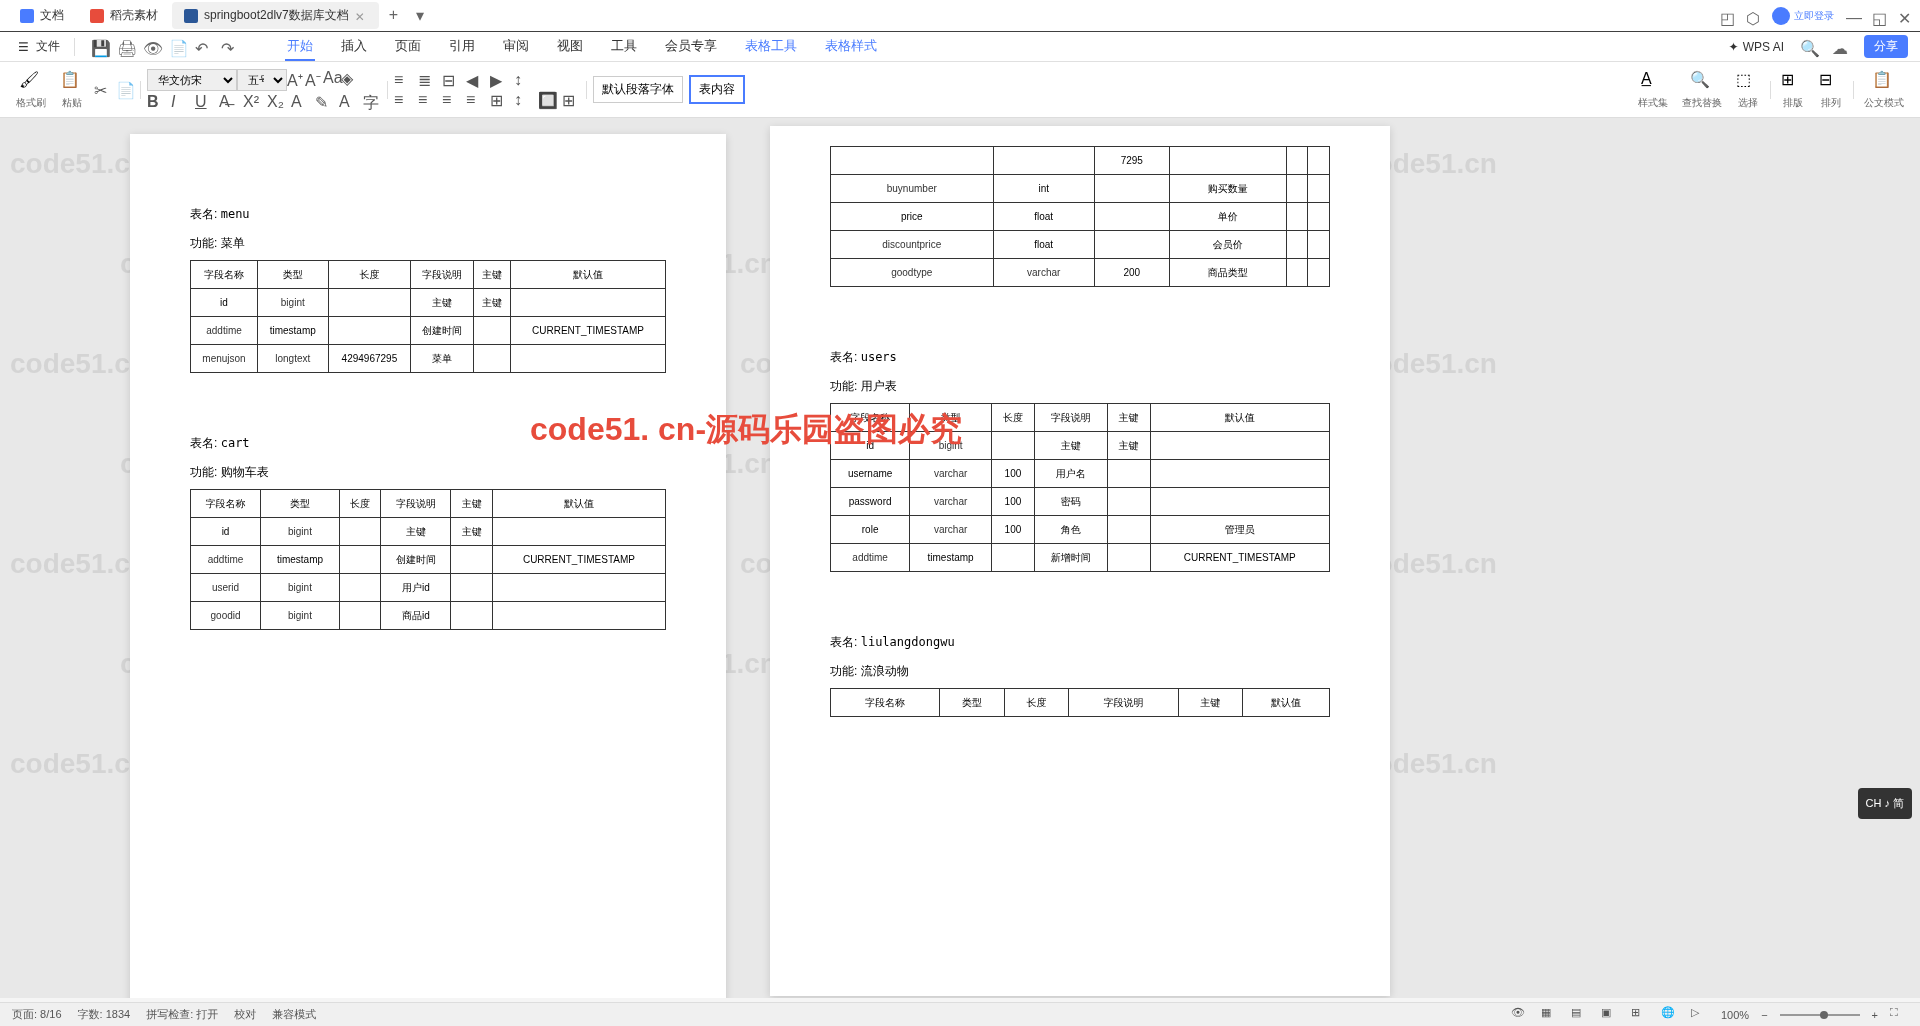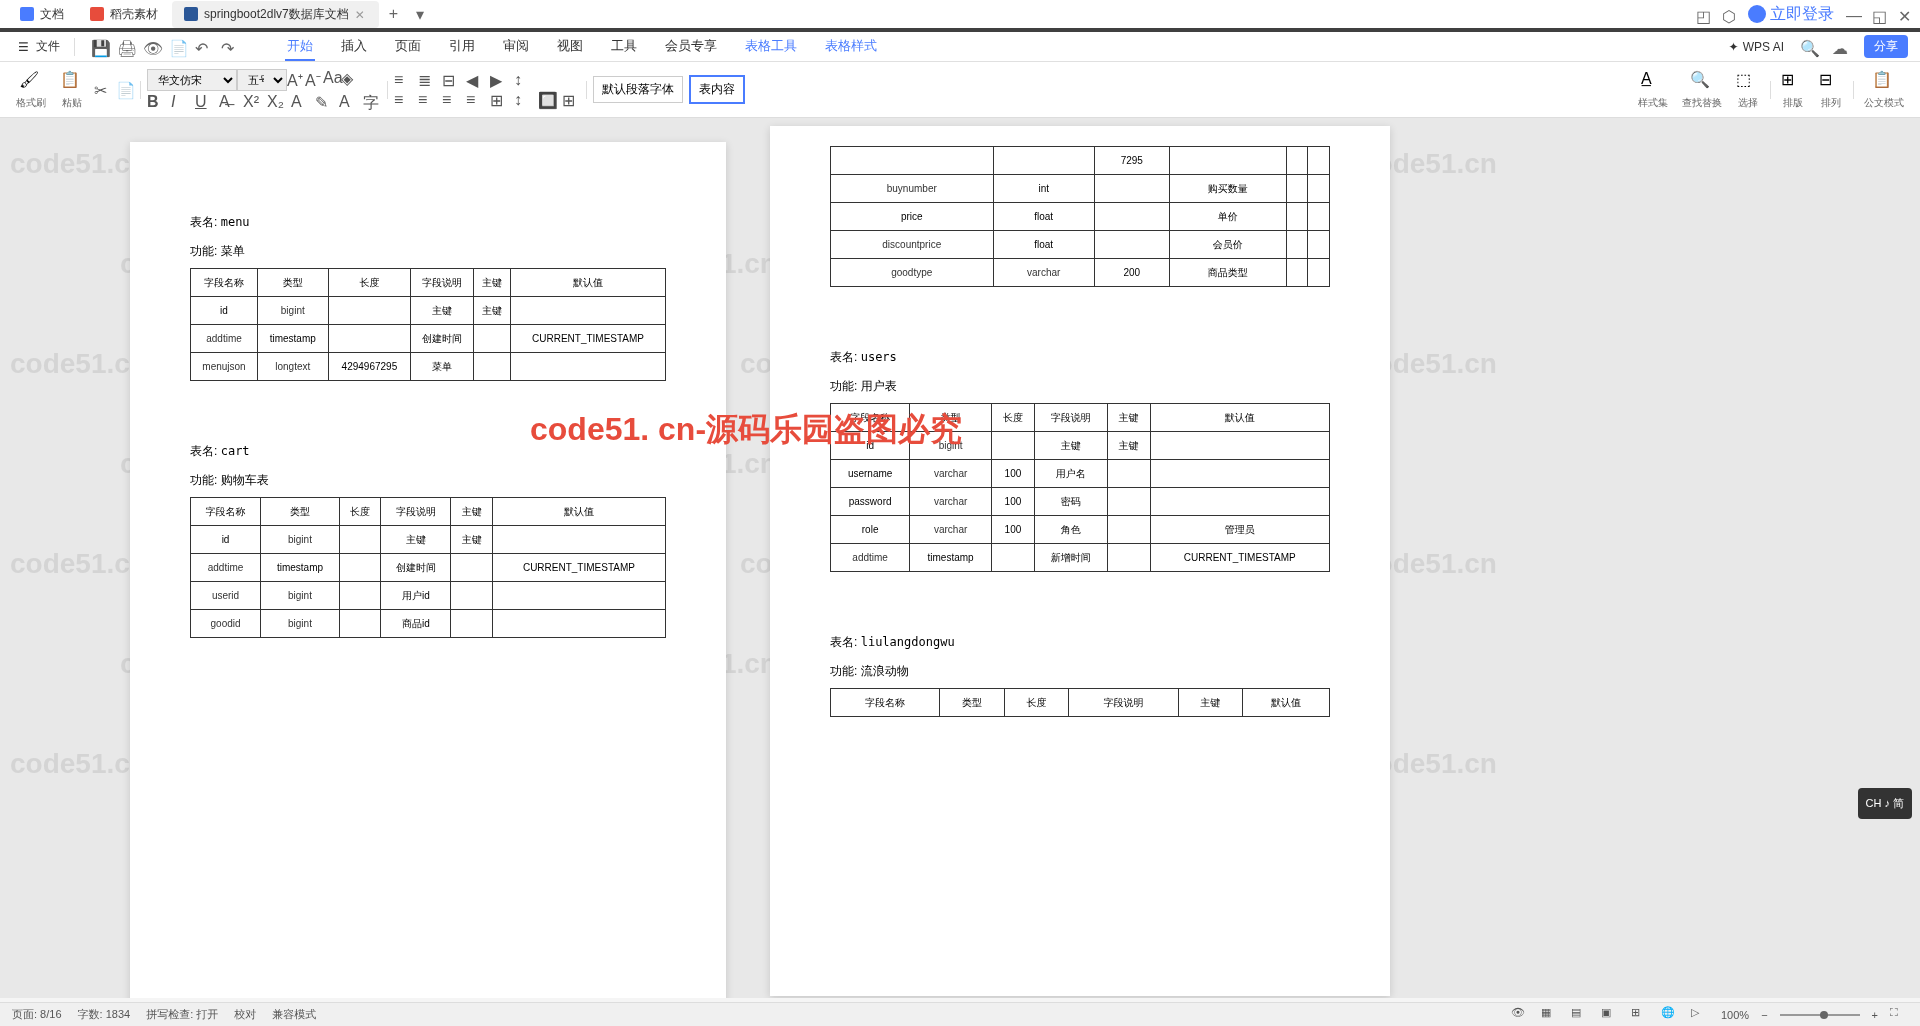--- a/index.html
+++ b/index.html
@@ -1,28 +1,28 @@
 <!DOCTYPE html>
 <html><head>
 <meta charset="utf-8">
 <style>
 *{margin:0;padding:0;box-sizing:border-box;font-family:"Microsoft YaHei",sans-serif}
 body{background:#f5f5f5;width:1920px;height:1026px;overflow:hidden;position:relative}
-.titlebar{height:32px;background:#fff;display:flex;align-items:center;padding:0 8px;border-bottom:4px solid #404040}
+.titlebar{height:32px;background:#fff;display:flex;align-items:center;padding:0 8px;border-bottom:1px solid #404040}
 .tabs{display:flex;gap:2px;flex:1}
 .tab{display:flex;align-items:center;gap:6px;padding:4px 12px;font-size:12px;color:#333;border-radius:4px;cursor:pointer}
 .tab.active{background:#f0f0f0}
 .tab-icon{width:14px;height:14px;border-radius:2px}
 .tab-doc{background:#4a7cff}
 .tab-red{background:#e74c3c}
 .tab-word{background:#2b5797}
 .tab-close{width:12px;height:12px;color:#999}
 .tab-add{padding:4px 8px;color:#666}
 .winctrls{display:flex;gap:12px;align-items:center}
-.login{display:flex;align-items:center;gap:4px;color:#4a7cff;font-size:16px}
+.login{display:flex;align-items:center;gap:4px;color:#4a7cff;font-size:10px}
 .avatar{width:18px;height:18px;border-radius:50%;background:#4a7cff}
 .wc-btn{width:14px;height:14px;color:#666}
 .menubar{height:30px;background:#fff;display:flex;align-items:center;padding:0 12px;gap:8px;border-bottom:1px solid #e0e0e0}
 .menu-btn{display:flex;align-items:center;gap:4px;padding:2px 6px;font-size:12px;color:#333}
 .hamburger{width:14px;height:14px}
 .qat{display:flex;gap:10px;margin-left:8px}
 .qat-icon{width:16px;height:16px;color:#666}
 .sep{width:1px;height:18px;background:#ddd}
 .ribbon-tabs{display:flex;gap:24px;margin-left:40px}
 .rtab{font-size:13px;color:#333;padding:4px 2px;cursor:pointer}
@@ -34,21 +34,21 @@
 .ribbon{height:56px;background:#fff;display:flex;align-items:center;padding:4px 12px;gap:6px;border-bottom:1px solid #ddd}
 .rgroup{display:flex;flex-direction:column;align-items:center;gap:2px;padding:0 4px}
 .rgroup-lbl{font-size:10px;color:#666}
 .rgroup-icons{display:flex;gap:4px}
 .ricon{width:18px;height:18px;color:#555}
 .ricon-lg{width:24px;height:24px}
 .font-sel{border:1px solid #ccc;padding:2px 6px;font-size:11px;width:90px;height:22px}
 .dropdown-box{border:1px solid #ccc;padding:4px 8px;font-size:12px;background:#fff}
 .workspace{position:relative;height:880px;background:#e8e8e8;overflow:hidden}
 .page{position:absolute;background:#fff;box-shadow:0 2px 8px rgba(0,0,0,0.15)}
-.page-left{left:130px;top:24px;width:596px;height:870px}
+.page-left{left:130px;top:16px;width:596px;height:870px}
 .page-right{left:770px;top:8px;width:620px;height:870px}
 .doc-content{padding:20px 60px;font-size:11px}
 .tbl-title{margin:12px 0 8px 0;font-size:12px}
 .tbl-mono{font-family:monospace}
 .dtable{border-collapse:collapse;width:100%;font-size:10px}
 .dtable th,.dtable td{border:1px solid #333;padding:6px 4px;text-align:center;height:28px}
 .dtable th{font-weight:normal}
 .underline{color:#333}
 .watermark{position:absolute;color:rgba(100,100,100,0.15);font-size:28px;font-weight:bold;pointer-events:none}
 .wm-red{position:absolute;color:#e74c3c;font-size:32px;font-weight:bold;z-index:100;pointer-events:none}

